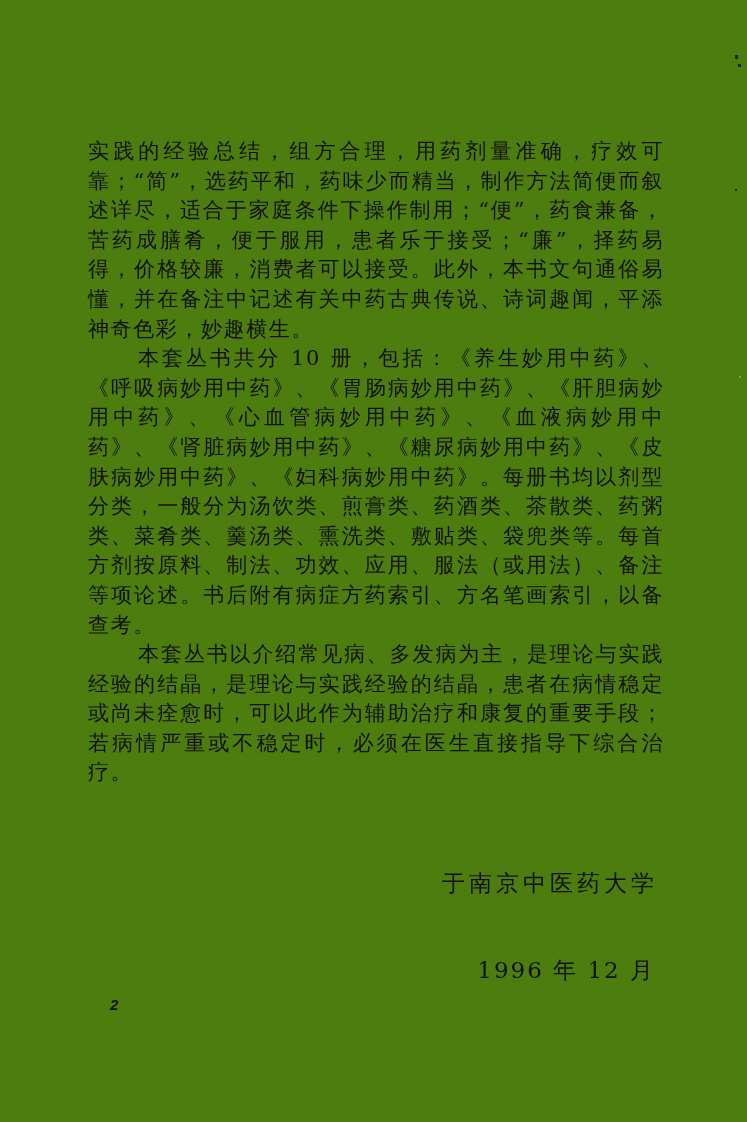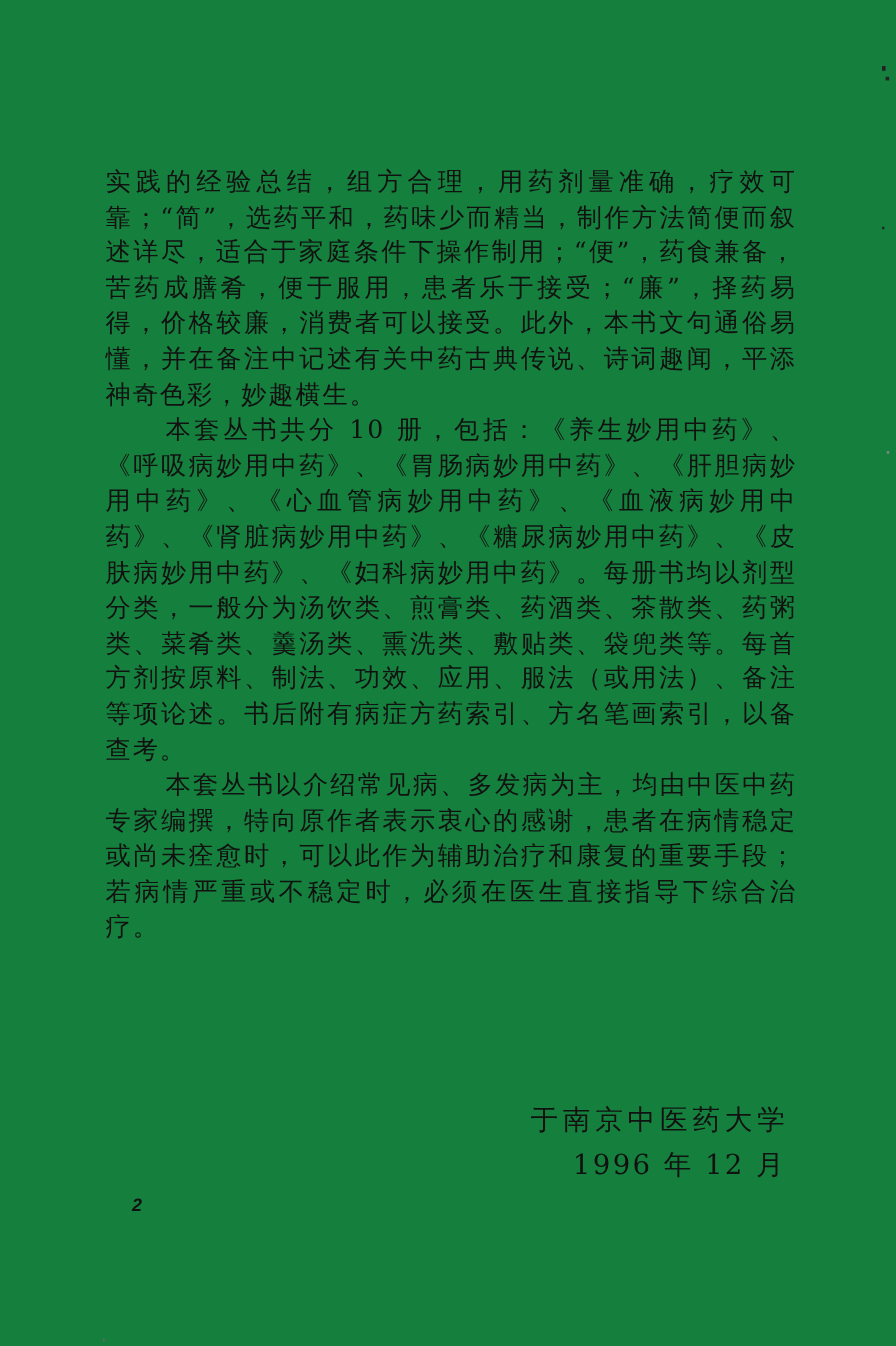--- a/index.html
+++ b/index.html
@@ -13,21 +13,21 @@
       position: relative;
       overflow: hidden;
       font-family: "DejaVu Serif", "Liberation Serif", serif;
       color: #111111;
     }
     .page {
       position: absolute;
       left: 0; top: 0;
       width: 747px;
       height: 1122px;
-      background: #15803d;
+      background: #4d7c0f;
     }
     .body-text {
       position: absolute;
       left: 88px;
       top: 137px;
       width: 576px;
     }
     .para {
       margin: 0;
       font-size: 21px;
@@ -48,21 +48,21 @@
       font-family: "DejaVu Serif", "Liberation Serif", serif;
     }
     .sig-name {
       top: 868px;
       font-size: 22px;
       letter-spacing: 10px;
       left: 470px;
       width: 200px;
     }
     .sig-place {
-      top: 918px;
+      top: 868px;
       font-size: 23px;
       letter-spacing: 4px;
       left: 430px;
       width: 240px;
       font-family: Liberation Serif, serif;
     }
     .sig-date {
       top: 955px;
       font-size: 23px;
       letter-spacing: 2px;
@@ -85,21 +85,21 @@
     }
   </style>
 </head>
 <body>
 
 <div class="page">
 
   <div class="body-text">
     <p class="para">实践的经验总结，组方合理，用药剂量准确，疗效可靠；“简”，选药平和，药味少而精当，制作方法简便而叙述详尽，适合于家庭条件下操作制用；“便”，药食兼备，苦药成膳肴，便于服用，患者乐于接受；“廉”，择药易得，价格较廉，消费者可以接受。此外，本书文句通俗易懂，并在备注中记述有关中药古典传说、诗词趣闻，平添神奇色彩，妙趣横生。</p>
     <p class="para indent">本套丛书共分 10 册，包括：《养生妙用中药》、《呼吸病妙用中药》、《胃肠病妙用中药》、《肝胆病妙用中药》、《心血管病妙用中药》、《血液病妙用中药》、《肾脏病妙用中药》、《糖尿病妙用中药》、《皮肤病妙用中药》、《妇科病妙用中药》。每册书均以剂型分类，一般分为汤饮类、煎膏类、药酒类、茶散类、药粥类、菜肴类、羹汤类、熏洗类、敷贴类、袋兜类等。每首方剂按原料、制法、功效、应用、服法（或用法）、备注等项论述。书后附有病症方药索引、方名笔画索引，以备查考。</p>
-    <p class="para indent">本套丛书以介绍常见病、多发病为主，均由中医中药专家编撰，特向原作者表示衷心的感谢，患者在病情稳定或尚未痊愈时，可以此作为辅助治疗和康复的重要手段；若病情严重或不稳定时，必须在医生直接指导下综合治疗。</p>
+    <p class="para indent">本套丛书以介绍常见病、多发病为主，是理论与实践经验的结晶，是理论与实践经验的结晶，患者在病情稳定或尚未痊愈时，可以此作为辅助治疗和康复的重要手段；若病情严重或不稳定时，必须在医生直接指导下综合治疗。</p>
   </div>
 
   <div class="signature sig-place">于南京中医药大学</div>
   <div class="signature sig-date">1996 年 12 月</div>
 
   <div class="page-number">2</div>
 
   <div class="speck" style="left:735px;top:55px;width:3px;height:4px;"></div>
   <div class="speck" style="left:738px;top:64px;width:3px;height:3px;"></div>
   <div class="speck" style="left:735px;top:189px;width:2px;height:2px;"></div>

